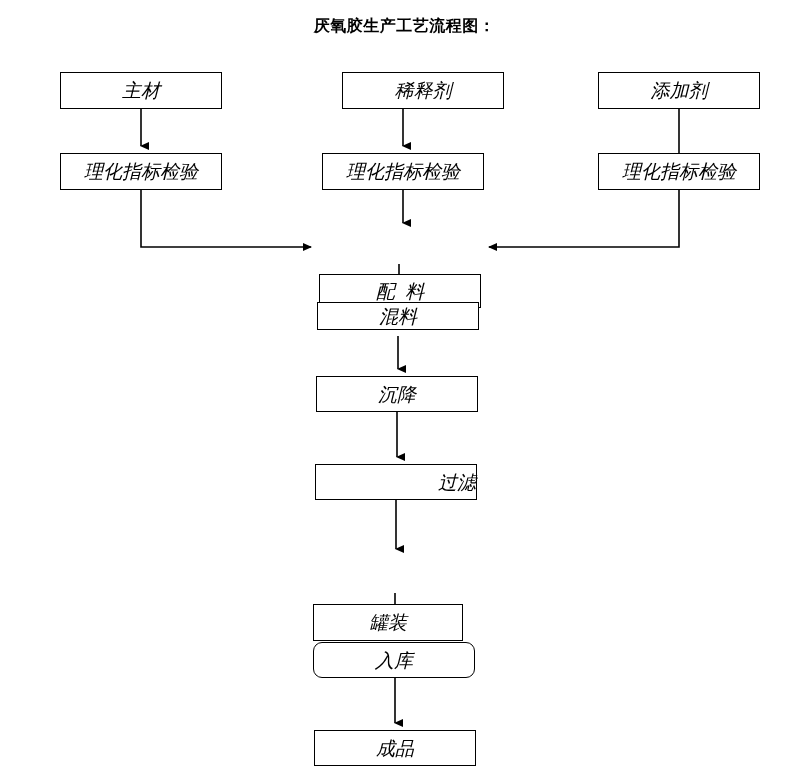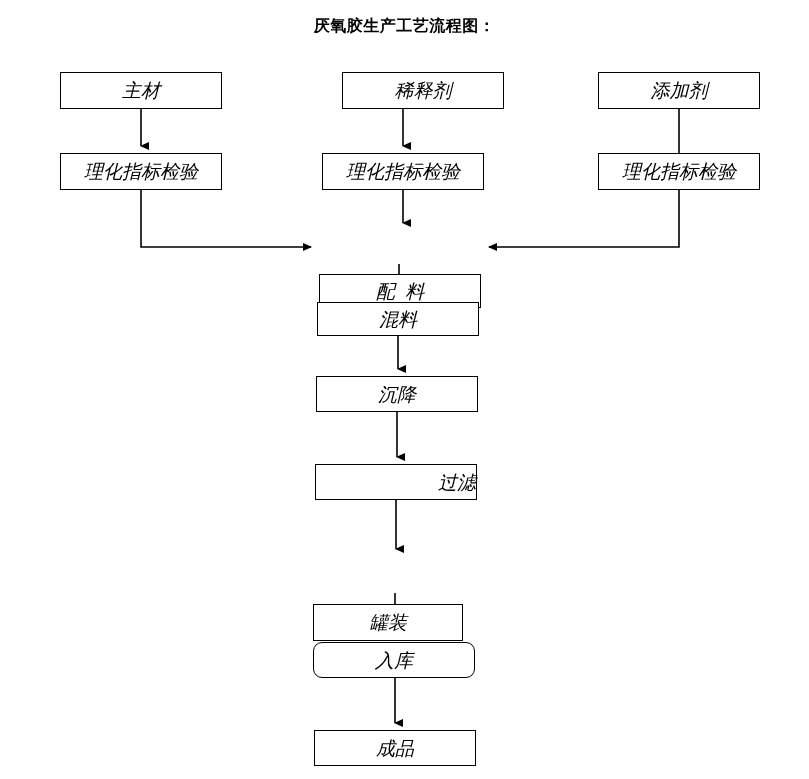--- a/index.html
+++ b/index.html
@@ -112,21 +112,21 @@
   </div>
 
   <div class="node" style="left:598px; top:153px; width:162px; height:37px;">
     <span>理化指标检验</span>
   </div>
 
   <div class="node" style="left:319px; top:230px; width:162px; height:34px;margin-top:44px;">
     <span>配  料</span>
   </div>
 
-  <div class="node" style="left:317px; top:302px; width:162px; height:34px;">
+  <div class="node" style="left:317px; top:302px; width:162px; height:28px;">
     <span>混料</span>
   </div>
 
   <div class="node" style="left:316px; top:376px; width:162px; height:36px;">
     <span>沉降</span>
   </div>
 
   <div class="node" style="left:315px; top:464px; width:162px; height:36px;justify-content:flex-end;">
     <span>过滤</span>
   </div>

